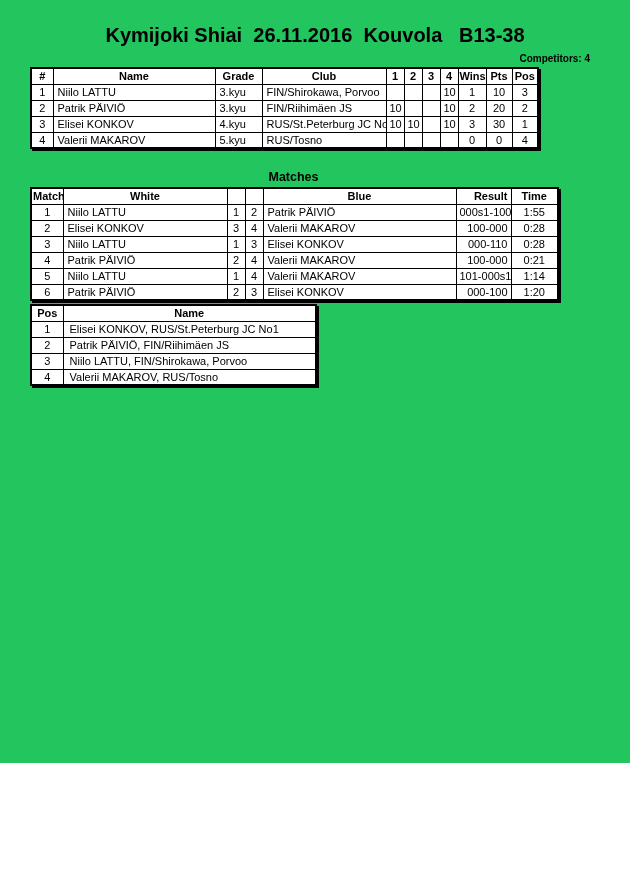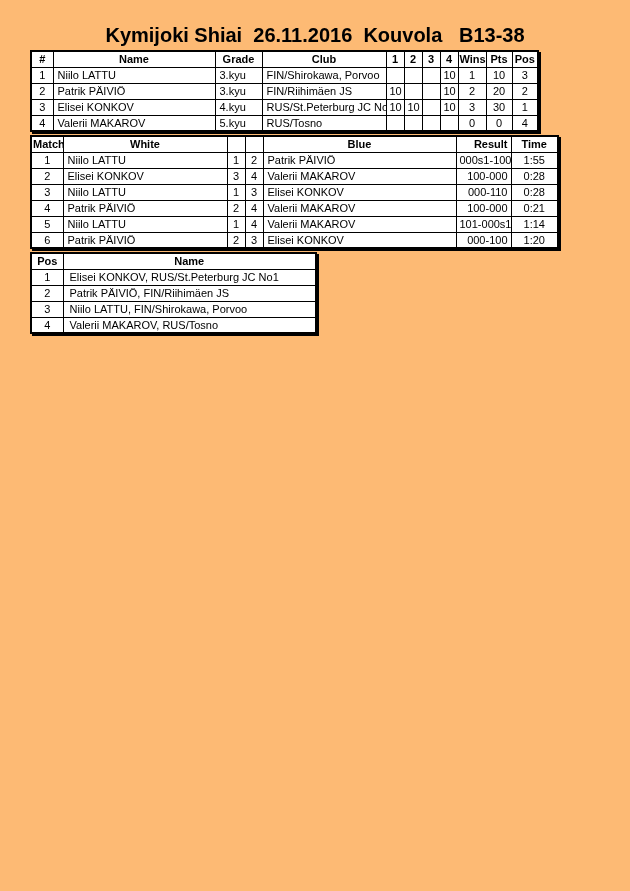--- a/index.html
+++ b/index.html
@@ -6,22 +6,22 @@
     html, body { background: #ffffff; }
     body {
       width: 630px;
       font-family: "Liberation Sans", sans-serif;
       color: #000000;
       -webkit-font-smoothing: antialiased;
     }
     .page {
       position: relative;
       width: 630px;
-      height: 891px;
-      background: #fdba74;
+      height: 763px;
+      background: #22c55e;
       overflow: hidden;
     }
     .title {
       padding-top: 24px;
       text-align: center;
       font-size: 20px;
       font-weight: bold;
       white-space: pre;
     }
     .count-label {
@@ -100,20 +100,21 @@
     .t-results td:nth-child(1) { text-align: center; }
     .t-results td:nth-child(2) { text-align: left; padding-left: 6px; }
   </style>
 </head>
 <body>
 
 <div class="page">
 
   <div class="title">Kymijoki Shiai  26.11.2016  Kouvola   B13-38</div>
 
+  <div class="count-label">Competitors: 4</div>
 
 
   <table class="t-competitors">
       <thead>
         <tr>
           <th>#</th>
           <th>Name</th>
           <th>Grade</th>
           <th>Club</th>
           <th>1</th>
@@ -174,20 +175,21 @@
           <td></td>
           <td></td>
           <td></td>
           <td>0</td>
           <td>0</td>
           <td>4</td>
         </tr>
       </tbody>
     </table>
 
+  <div class="section-heading heading-matches">Matches</div>
 
   <table class="t-matches">
       <thead>
         <tr>
           <th>Match</th>
           <th>White</th>
           <th></th>
           <th></th>
           <th>Blue</th>
           <th>Result</th>

